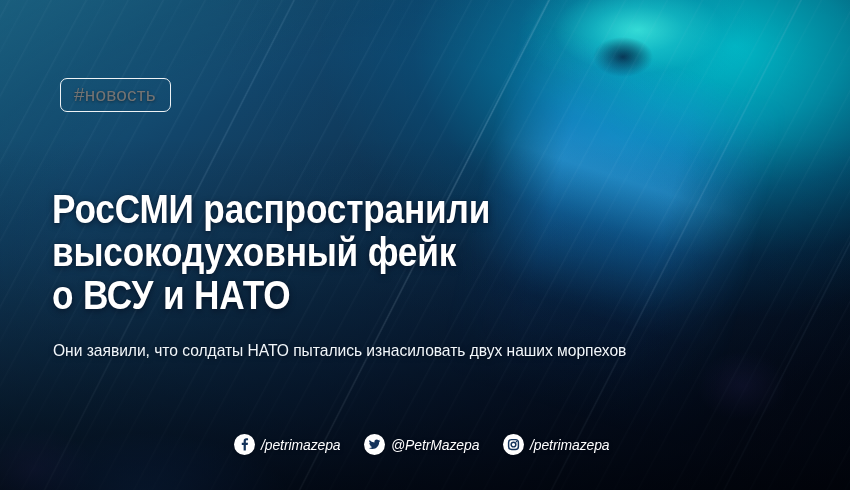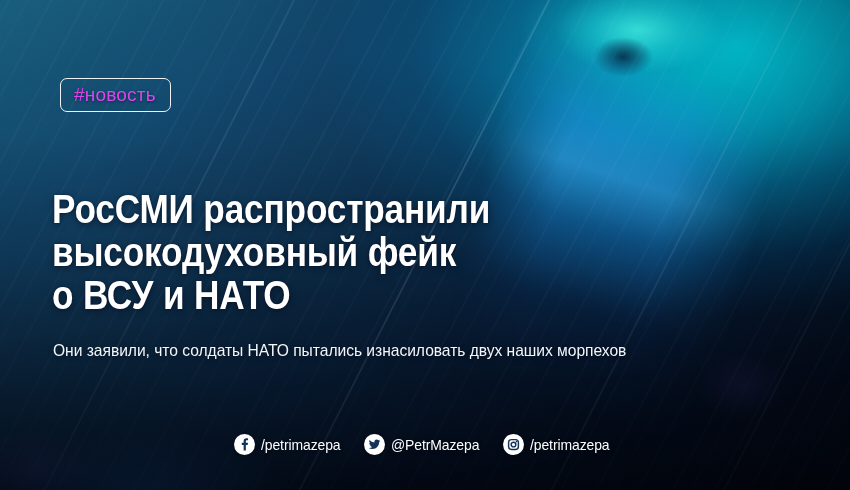--- a/index.html
+++ b/index.html
@@ -147,21 +147,21 @@
     position: absolute;
     left: 60px;
     top: 78px;
     height: 34px;
     box-sizing: border-box;
     padding: 0 14px 0 13px;
     display: flex;
     align-items: center;
     border: 1.6px solid rgba(255, 255, 255, 0.93);
     border-radius: 7px;
-    color: #d946ef;
+    color: #737373;
     font-size: 19px;
     font-weight: 400;
     letter-spacing: 0.2px;
     font-family: "Liberation Sans Narrow", "Liberation Sans", sans-serif;
     text-shadow: 0 1px 3px rgba(0, 0, 0, 0.45);
     white-space: nowrap;
   }
 
   #headline {
     position: absolute;
@@ -207,20 +207,21 @@
     display: flex;
     justify-content: center;
     align-items: center;
     gap: 17px;
   }
   .social-item {
     display: flex;
     align-items: center;
     gap: 6px;
     cursor: pointer;
+    font-style: italic;
   }
   .social-icon {
     width: 21px;
     height: 21px;
     flex: 0 0 21px;
     border-radius: 50%;
     background: #ffffff;
     display: flex;
     align-items: center;
     justify-content: center;

